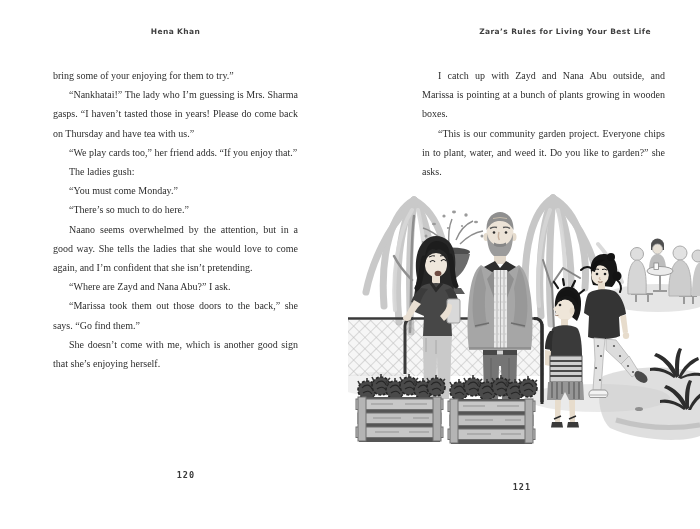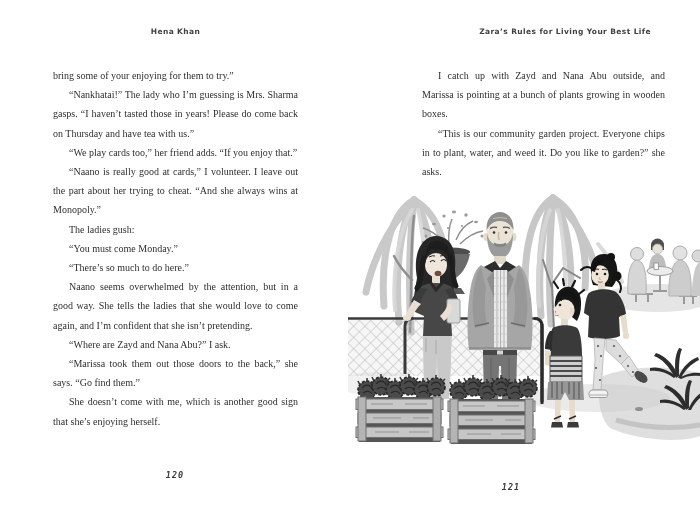--- a/index.html
+++ b/index.html
@@ -19,37 +19,36 @@
   .text-block{
     position:absolute;top:66px;width:245px;
     font-size:10px;line-height:19.2px;color:#2e2e2e;
     text-align:justify;
   }
   #text-left{left:53px;height:396px;overflow:hidden;}
   #text-right{left:403px;width:243px;margin-left:19px;}
   .text-block p{margin:0;padding:0;}
   p.ind{text-indent:16px;}
   .page-number{
-    position:absolute;top:470px;width:40px;text-align:center;
+    position:absolute;top:470px;width:40px;text-align:right;
     font-family:"DejaVu Sans Mono", monospace;
-    font-size:8.5px;font-weight:bold;letter-spacing:1px;color:#3a3a3a;font-style:italic;
+    font-size:8.5px;font-weight:bold;letter-spacing:1px;color:#3a3a3a;
   }
   #pn-left{left:155px;}
   #pn-right{left:491px;margin-top:12px;}
   #illustration{position:absolute;left:348px;top:184px;width:352px;height:290px;}
 </style>
 </head>
 <body>
 
 <div class="page-header" id="hdr-left">Hena Khan</div>
 <div class="text-block" id="text-left">
   <p>bring some of your enjoying for them to try.”</p>
   <p class="ind">“Nankhatai!” The lady who I’m guessing is Mrs. Sharma gasps. “I haven’t tasted those in years! Please do come back on Thursday and have tea with us.”</p>
   <p class="ind">“We play cards too,” her friend adds. “If you enjoy that.”</p>
-  <p class="ind">“Naano is really good at cards,” I volunteer. I leave out the part about her trying to cheat. “And she always wins at Monopoly.”</p>
   <p class="ind">The ladies gush:</p>
   <p class="ind">“You must come Monday.”</p>
   <p class="ind">“There’s so much to do here.”</p>
   <p class="ind">Naano seems overwhelmed by the attention, but in a good way. She tells the ladies that she would love to come again, and I’m confident that she isn’t pretending.</p>
   <p class="ind">“Where are Zayd and Nana Abu?” I ask.</p>
   <p class="ind">“Marissa took them out those doors to the back,” she says. “Go find them.”</p>
   <p class="ind">She doesn’t come with me, which is another good sign that she’s enjoying herself.</p>
 </div>
 <div class="page-number" id="pn-left">120</div>
 

